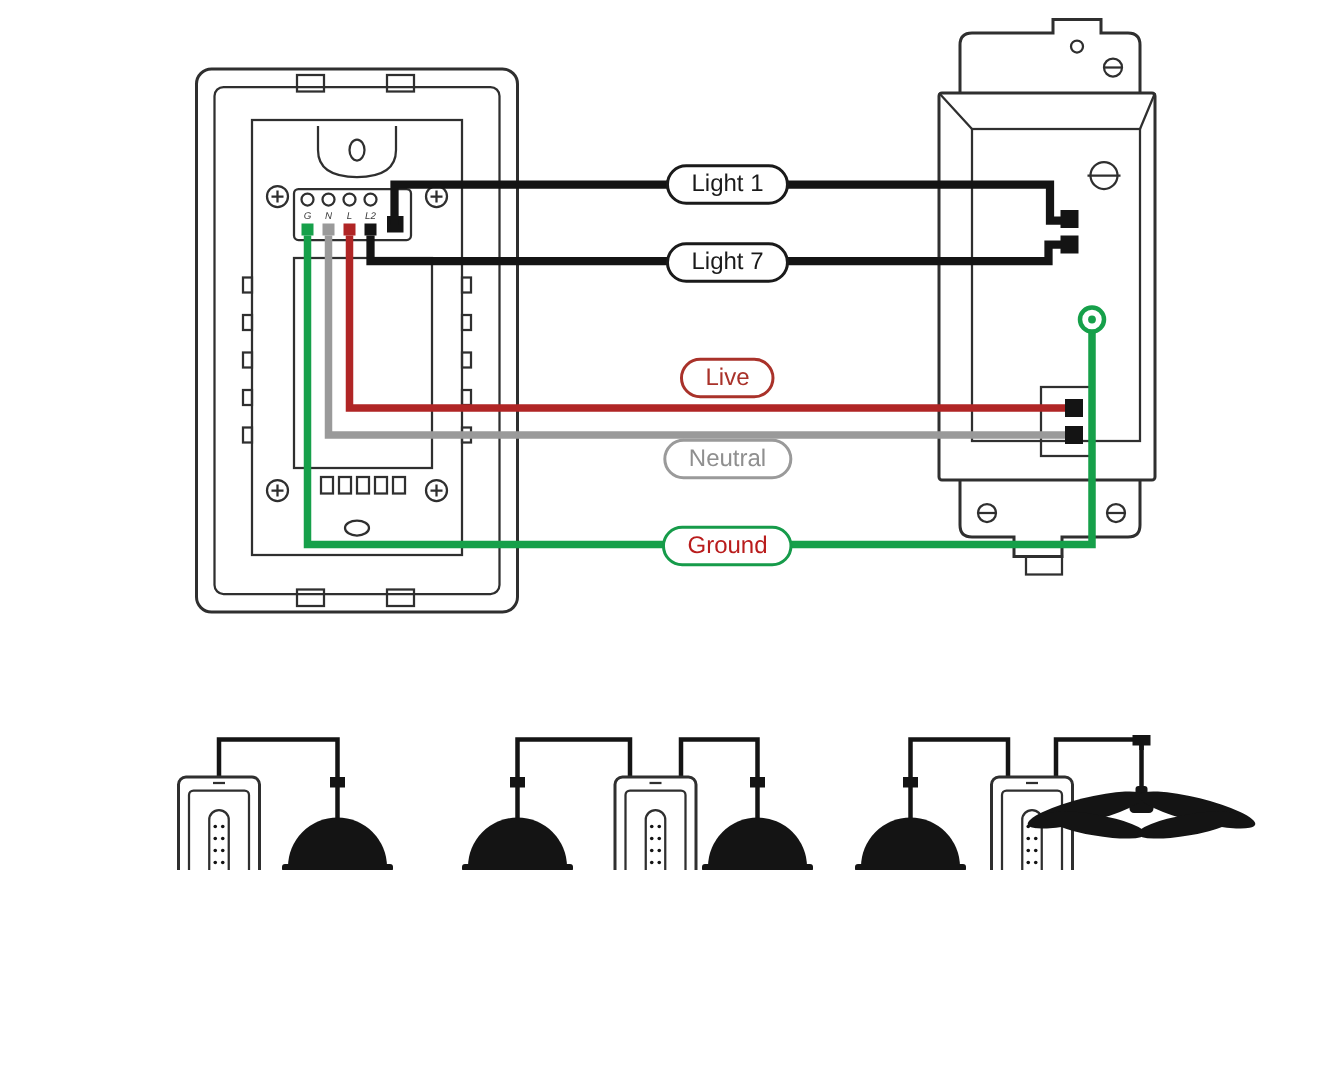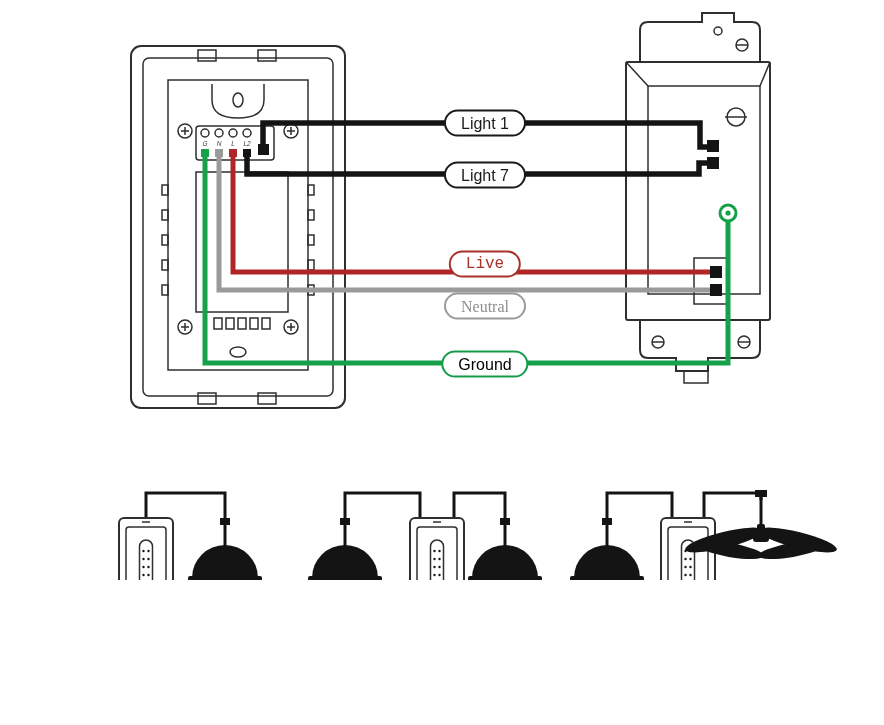--- a/index.html
+++ b/index.html
@@ -9,22 +9,22 @@
   svg .ln{fill:none;stroke:#2f2f2f;stroke-width:1.5;}
   svg .ln2{fill:none;stroke:#2f2f2f;stroke-width:2;}
   svg .blk{fill:#141414;stroke:none;}
   svg text.term{font-family:"Liberation Sans",sans-serif;font-size:6.5px;font-style:italic;
                 fill:#3a3a3a;text-anchor:middle;}
   .pill{position:absolute;transform:translate(-50%,-50%);background:#fff;
         border:2px solid #1a1a1a;border-radius:16px;padding:2px 15px;
         font-size:16px;line-height:19px;white-space:nowrap;z-index:5;}
   .pill-black{color:#1a1a1a;border-color:#1a1a1a;}
   .pill-red{color:#a9322a;border-color:#a9322a;}
-  .pill-gray{color:#8f8f8f;border-color:#9a9a9a;font-family:Liberation Serif, serif;}
-  .pill-green{color:#000000;border-color:#169b4a;}
+  .pill-gray{color:#8f8f8f;border-color:#9a9a9a;}
+  .pill-green{color:#b91c1c;border-color:#169b4a;}
 </style>
 </head>
 <body>
 
 <div class="stage">
 
 <svg width="884" height="725" viewBox="0 0 884 725">
 
   <g>
     <rect class="ln2" x="131" y="46" width="214" height="362" rx="10"></rect>
@@ -263,17 +263,17 @@
   </g>
   <g>
     <circle cx="688" cy="671" r="20" fill="#b5342c"></circle>
     <path d="M680 663 L696 679 M696 663 L680 679" fill="none" stroke="#fff" stroke-width="5" stroke-linecap="round"></path>
   </g>
 
 </svg>
 
 <div class="pill pill-black" style="left:485px;top:123px;">Light 1</div>
 <div class="pill pill-black" style="left:485px;top:175px;">Light 7</div>
-<div class="pill pill-red" style="left:485px;top:264px;font-family:Liberation Mono, monospace;">Live</div>
+<div class="pill pill-red" style="left:485px;top:252px;">Live</div>
 <div class="pill pill-gray" style="left:485px;top:306px;">Neutral</div>
 <div class="pill pill-green" style="left:485px;top:364px;">Ground</div>
 
 </div>
 
 </body></html>

